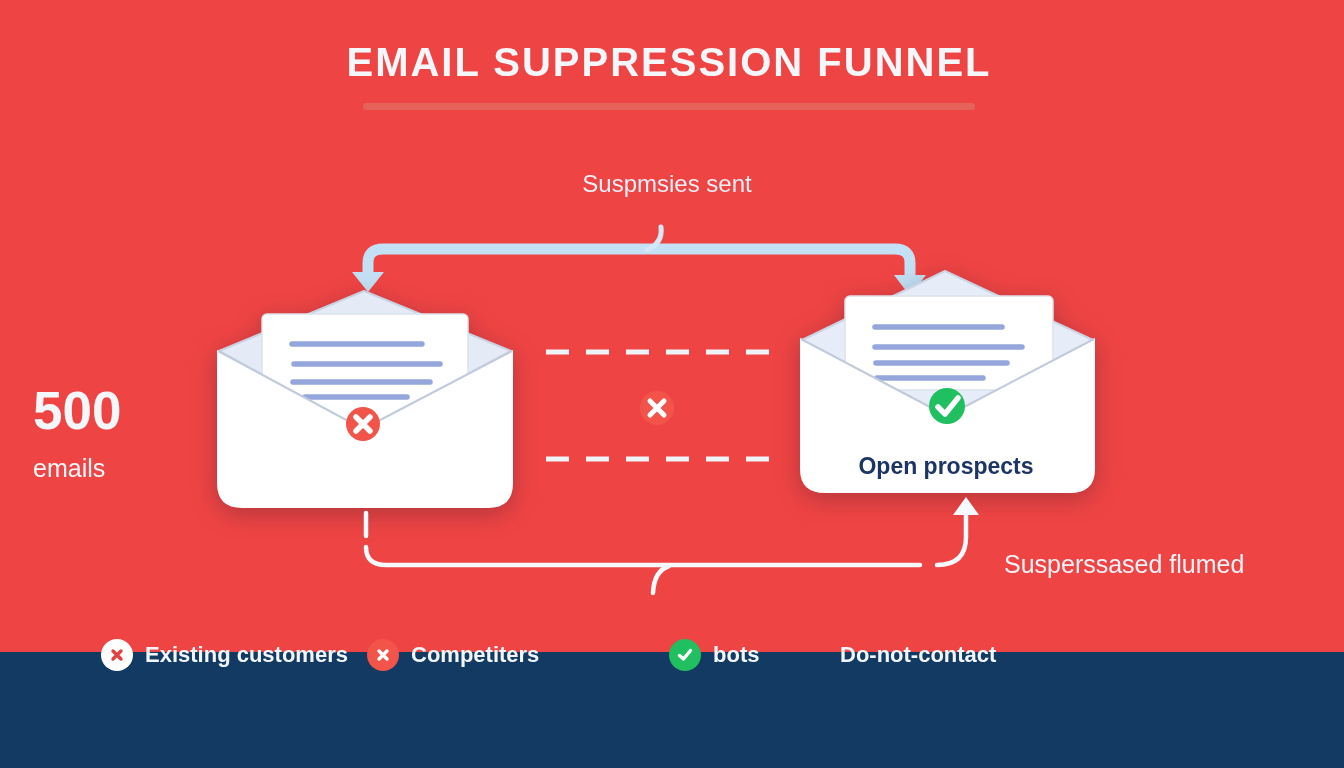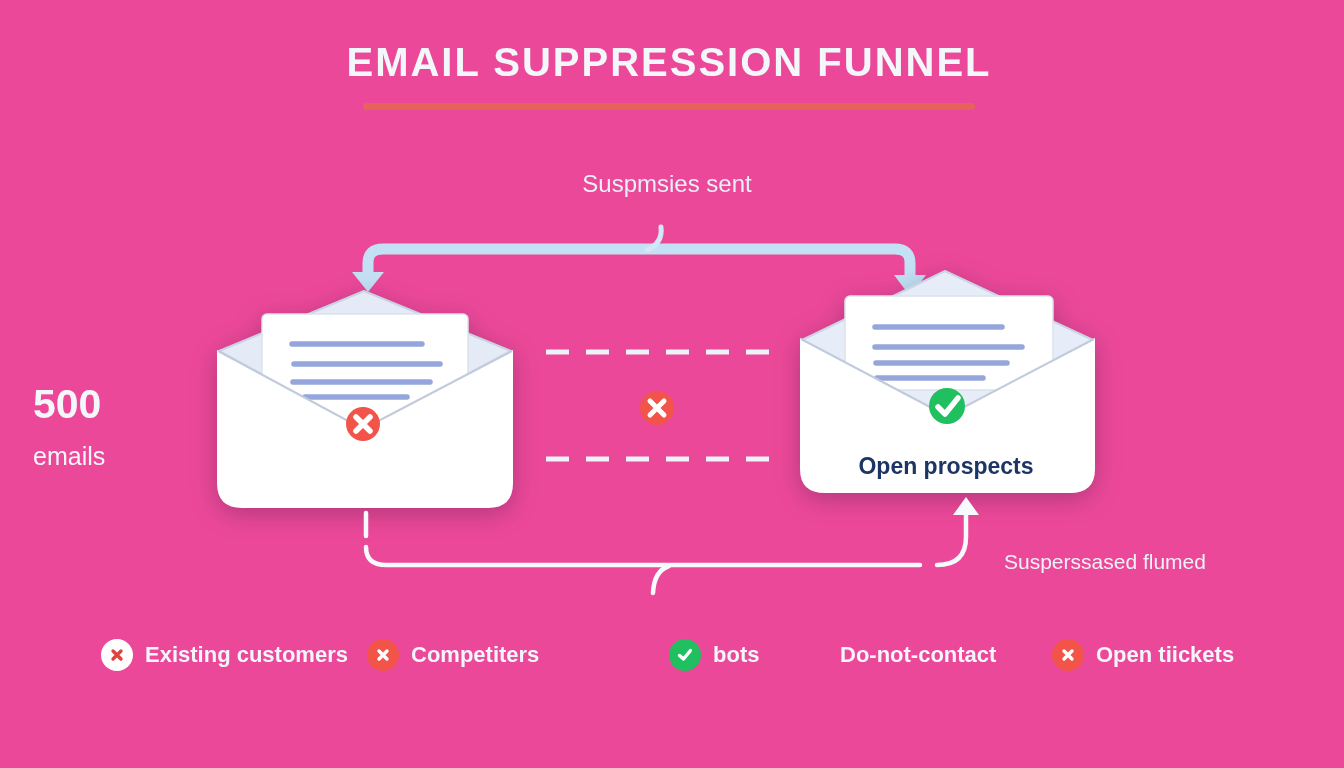--- a/index.html
+++ b/index.html
@@ -4,22 +4,22 @@
 <style>
   * { margin: 0; padding: 0; box-sizing: border-box; }
   html, body { width: 1344px; height: 768px; overflow: hidden; }
   body {
     font-family: "Liberation Sans", "DejaVu Sans", sans-serif;
     background: #123A62;
   }
   .stage {
     position: relative;
     width: 1344px;
-    height: 768px;
-    background: #ec4899;
+    height: 652px;
+    background: #ef4444;
     text-decoration: underline;
   }
   .art {
     position: absolute;
     left: 0; top: 0;
     width: 1344px; height: 768px;
   }
   .txt { position: absolute; white-space: nowrap; }
 
   .title {
@@ -39,32 +39,32 @@
   }
   .top-label {
     left: 667px; top: 170px;
     transform: translateX(-50%);
     font-size: 24px;
     font-weight: 500;
     color: #E9EFF6;
     text-align: right;
   }
   .count-block { left: 33px; top: 384px; color: #F4F7FA; }
-  .count-value { font-size: 41px; font-weight: 700; line-height: 1.0; }
+  .count-value { font-size: 53px; font-weight: 700; line-height: 1.0; }
   .count-unit  { font-size: 25px; font-weight: 500; margin-top: 17px; }
   .valid-label {
     left: 946px; top: 453px;
     transform: translateX(-50%);
     font-size: 23px;
     font-weight: 600;
     color: #1C3564;
   }
   .return-label {
     left: 1004px; top: 550px;
-    font-size: 21px;
+    font-size: 25px;
     font-weight: 500;
     color: #EDF2F7;
   }
 
   .legend-item {
     position: absolute;
     top: 638px;
     display: flex;
     align-items: center;
     height: 34px;
@@ -177,22 +177,14 @@
         <path d="M3.5 9.5 L7.5 13 L14.5 4.5" fill="none" stroke="#FFFFFF" stroke-width="3.4" stroke-linecap="round" stroke-linejoin="round"></path>
       </svg>
     </span>
     <span class="legend-label">bots</span>
   </div>
 
   <div class="legend-item" style="left:824px">
     <span class="legend-label" style="margin-left:16px">Do-not-contact</span>
   </div>
 
-  <div class="legend-item" style="left:1052px">
-    <span class="licon licon-red">
-      <svg width="16" height="16" viewBox="0 0 16 16">
-        <path d="M4 4 L12 12 M12 4 L4 12" stroke="#FFFFFF" stroke-width="3.4" stroke-linecap="round"></path>
-      </svg>
-    </span>
-    <span class="legend-label">Open tiickets</span>
-  </div>
 
 </div>
 
 </body></html>

